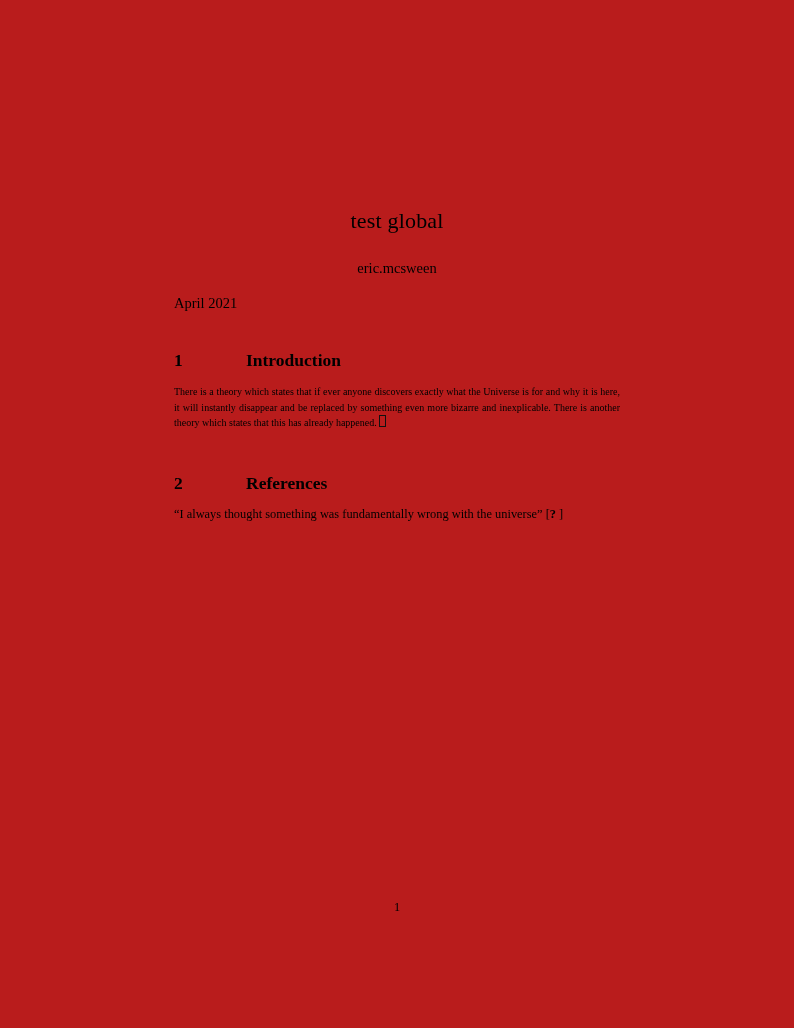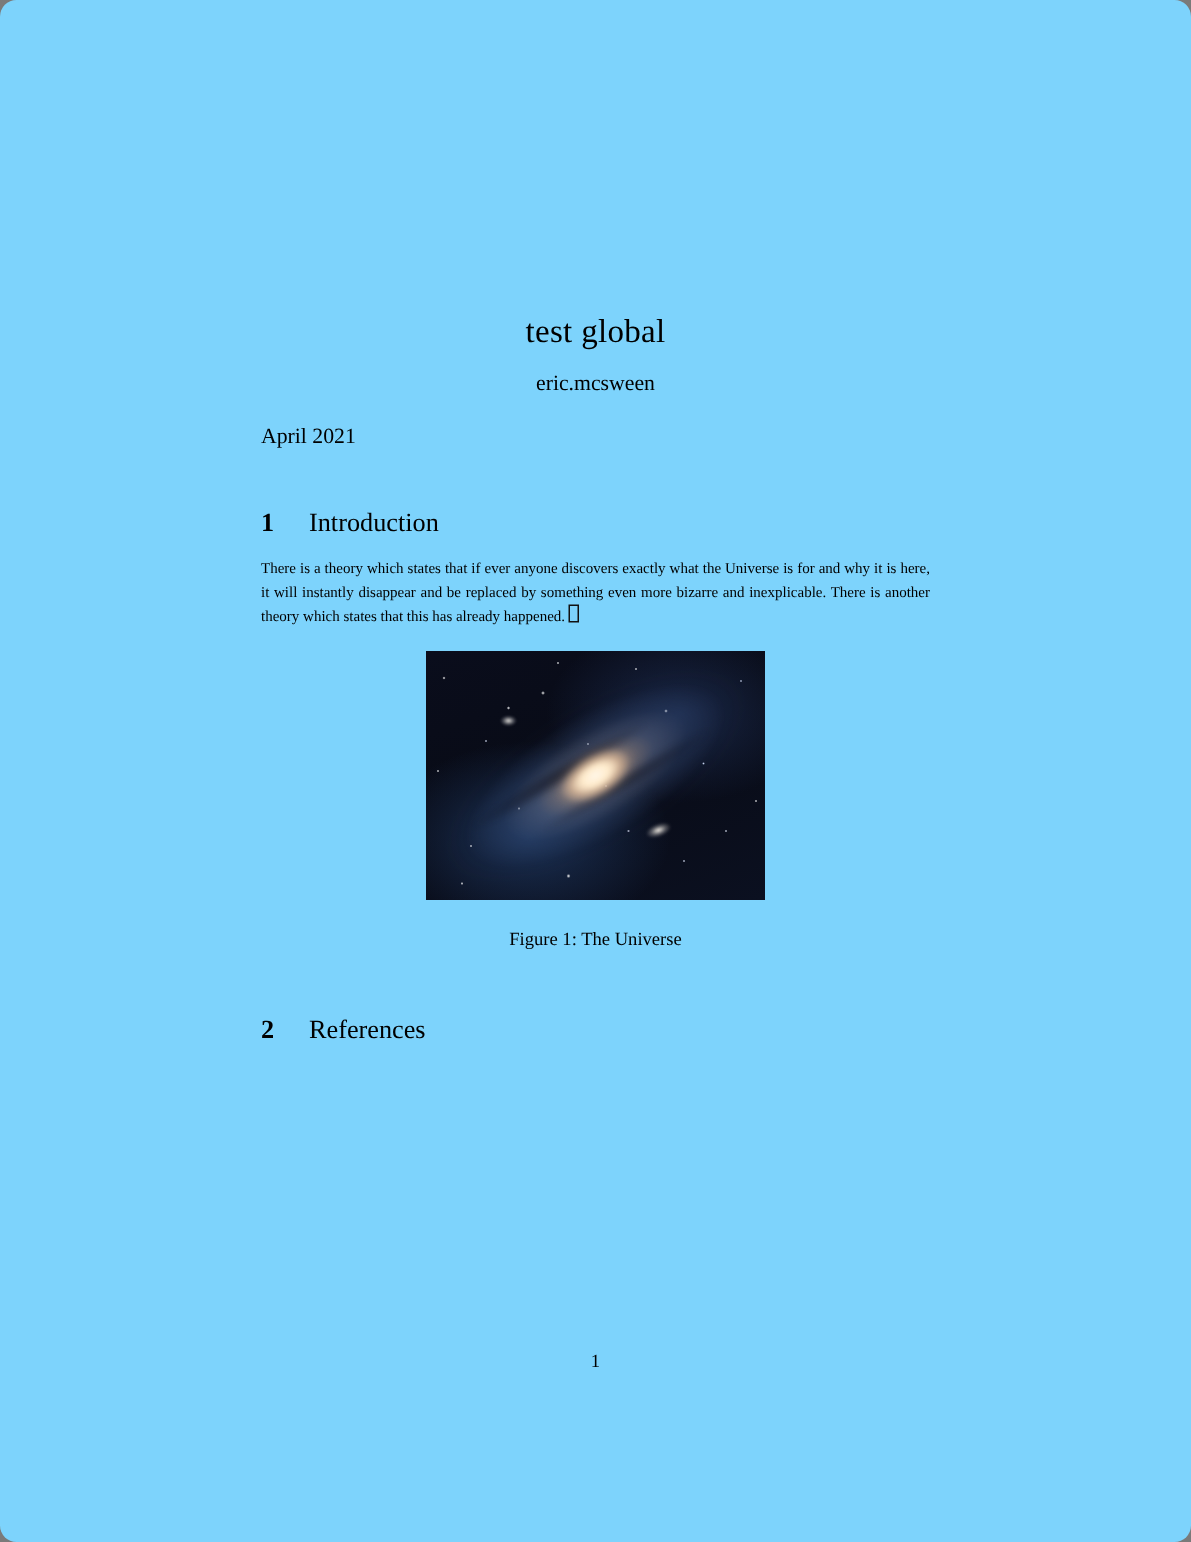--- a/index.html
+++ b/index.html
@@ -10,63 +10,63 @@
   body {
     width: 794px;
     height: 1028px;
     font-family: "Liberation Serif", serif;
     overflow: hidden;
   }
   .page {
     position: relative;
     width: 794px;
     height: 1028px;
-    background: #7dd3fc;
+    background: #b91c1c;
     box-sizing: border-box;
     padding: 0;
-    border-radius: 11px;
   }
   .content {
     position: absolute;
     left: 174px;
     top: 0;
     width: 446px;
   }
   .doc-title {
     text-align: center;
     font-size: 22px;
     font-family: "Liberation Serif", serif;
     margin-top: 208px;
     letter-spacing: 0.2px;
   }
   .doc-author {
     text-align: center;
     font-size: 14.5px;
-    margin-top: 14px;
+    margin-top: 26px;
   }
   .doc-date {
     text-align: left;
     font-size: 14.5px;
     margin-top: 18px;
   }
   .section-heading {
     font-size: 17.5px;
     font-weight: bold;
     margin-top: 38px;
     margin-bottom: 0;
     display: flex;
     align-items: baseline;
   }
   .section-num {
     width: 32px;
     flex: 0 0 32px;
     font-weight: bold;
   }
   .section-title {
-    font-weight: normal;
+    font-weight: bold;
+    margin-left: 40px;
   }
   p.body-text {
     font-size: 10px;
     line-height: 15.6px;
     text-align: justify;
     margin: 13px 0 0 0;
     hyphens: none;
   }
   .cite-box {
     display: inline-block;
@@ -215,35 +215,26 @@
     <div class="doc-author">eric.mcsween</div>
     <div class="doc-date">April 2021</div>
 
     <div class="section-heading" id="sec1">
       <span class="section-num">1</span>
       <span class="section-title">Introduction</span>
     </div>
 
     <p class="body-text"><span>There is a theory which states that if ever anyone discovers exactly what the Universe is for and why it is here, it will instantly disappear and be replaced by something even more bizarre and inexplicable. There is another theory which states that this has already happened.</span><span class="cite-box"></span></p>
 
-    <div class="figure">
-      <div class="figure-img">
-        <div class="sky"></div>
-        <div class="stars"></div>
-        <div class="galaxy-disk"></div>
-        <div class="dust-lane"></div>
-        <div class="galaxy-core"></div>
-        <div class="satellite1"></div>
-        <div class="satellite2"></div>
-      </div>
-      <div class="figure-caption">Figure 1: The Universe</div>
-    </div>
 
     <div class="section-heading" id="sec2">
       <span class="section-num">2</span>
       <span class="section-title">References</span>
     </div>
 
+    <div class="quote-line"><span>“I always thought something was fundamentally wrong with the universe”</span>
+      <span><span>[</span><span class="cite-q">?</span>&nbsp;<span>]</span></span>
+    </div>
 
   </div>
 
   <div class="page-number">1</div>
 </div>
 
 </body></html>

